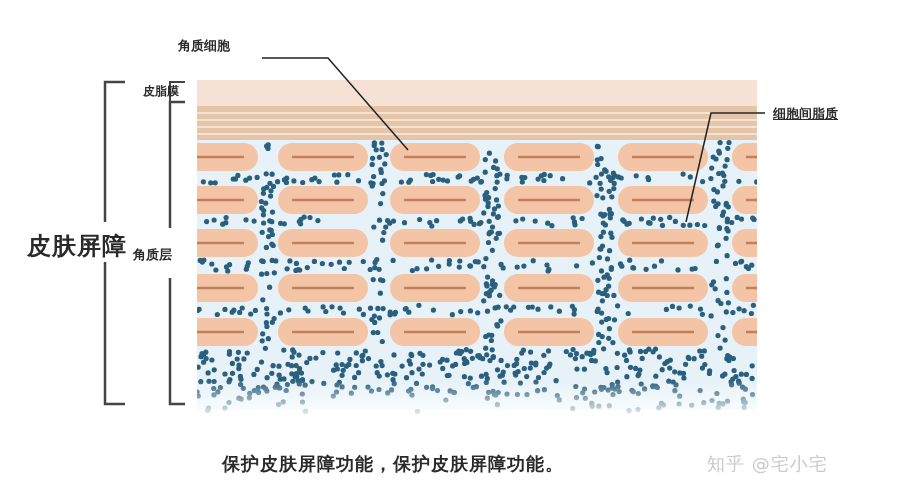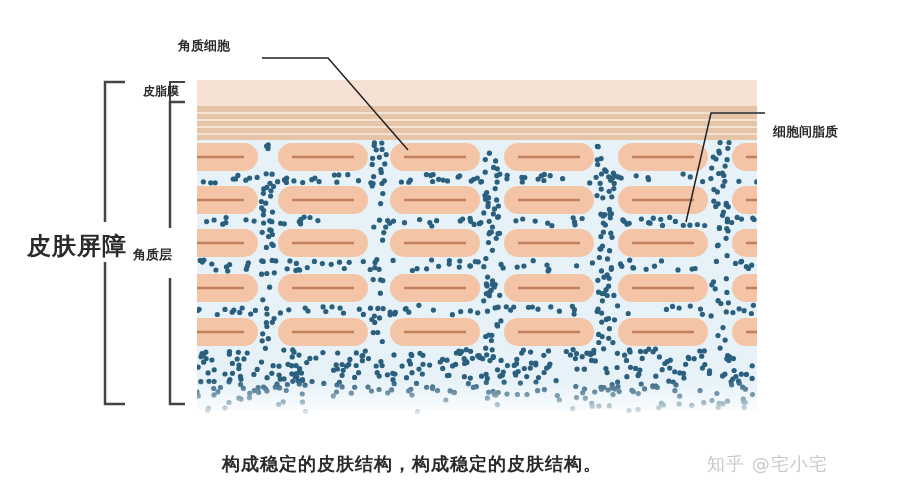--- a/index.html
+++ b/index.html
@@ -1014,18 +1014,18 @@
   <path d="M185 102 L170 102 L170 404 L185 404" fill="none" stroke="#444444" stroke-width="2.5"></path>
   <rect x="160" y="228" width="30" height="50" fill="#ffffff"></rect>
 
   <polyline points="262,58 328,58 408,150" fill="none" stroke="#222222" stroke-width="1.5"></polyline>
 
   <polyline points="765,113 711,113 686,222" fill="none" stroke="#222222" stroke-width="1.5"></polyline>
 </svg>
 
 <div class="abs label label-sm" style="left:178px; top:37px;">角质细胞</div>
 <div class="abs label" style="left:143px; top:83px; font-size:12px;">皮脂膜</div>
-<div class="abs label label-sm" style="left:773px; top:123px;">细胞间脂质</div>
+<div class="abs label label-sm" style="left:773px; top:105px;text-decoration:underline;">细胞间脂质</div>
 <div class="abs label label-lg" style="left:27px; top:230px;">皮肤屏障</div>
 <div class="abs label label-sm" style="left:133px; top:246px;">角质层</div>
 
-<div class="abs caption" style="left:222px; top:452px;">构成稳定的皮肤结构，构成稳定的皮肤结构。</div>
+<div class="abs caption" style="left:222px; top:452px;">保护皮肤屏障功能，保护皮肤屏障功能。</div>
 <div class="abs watermark" style="left:707px; top:452px;text-align:center;">知乎 @宅小宅</div>
 
 </body></html>

